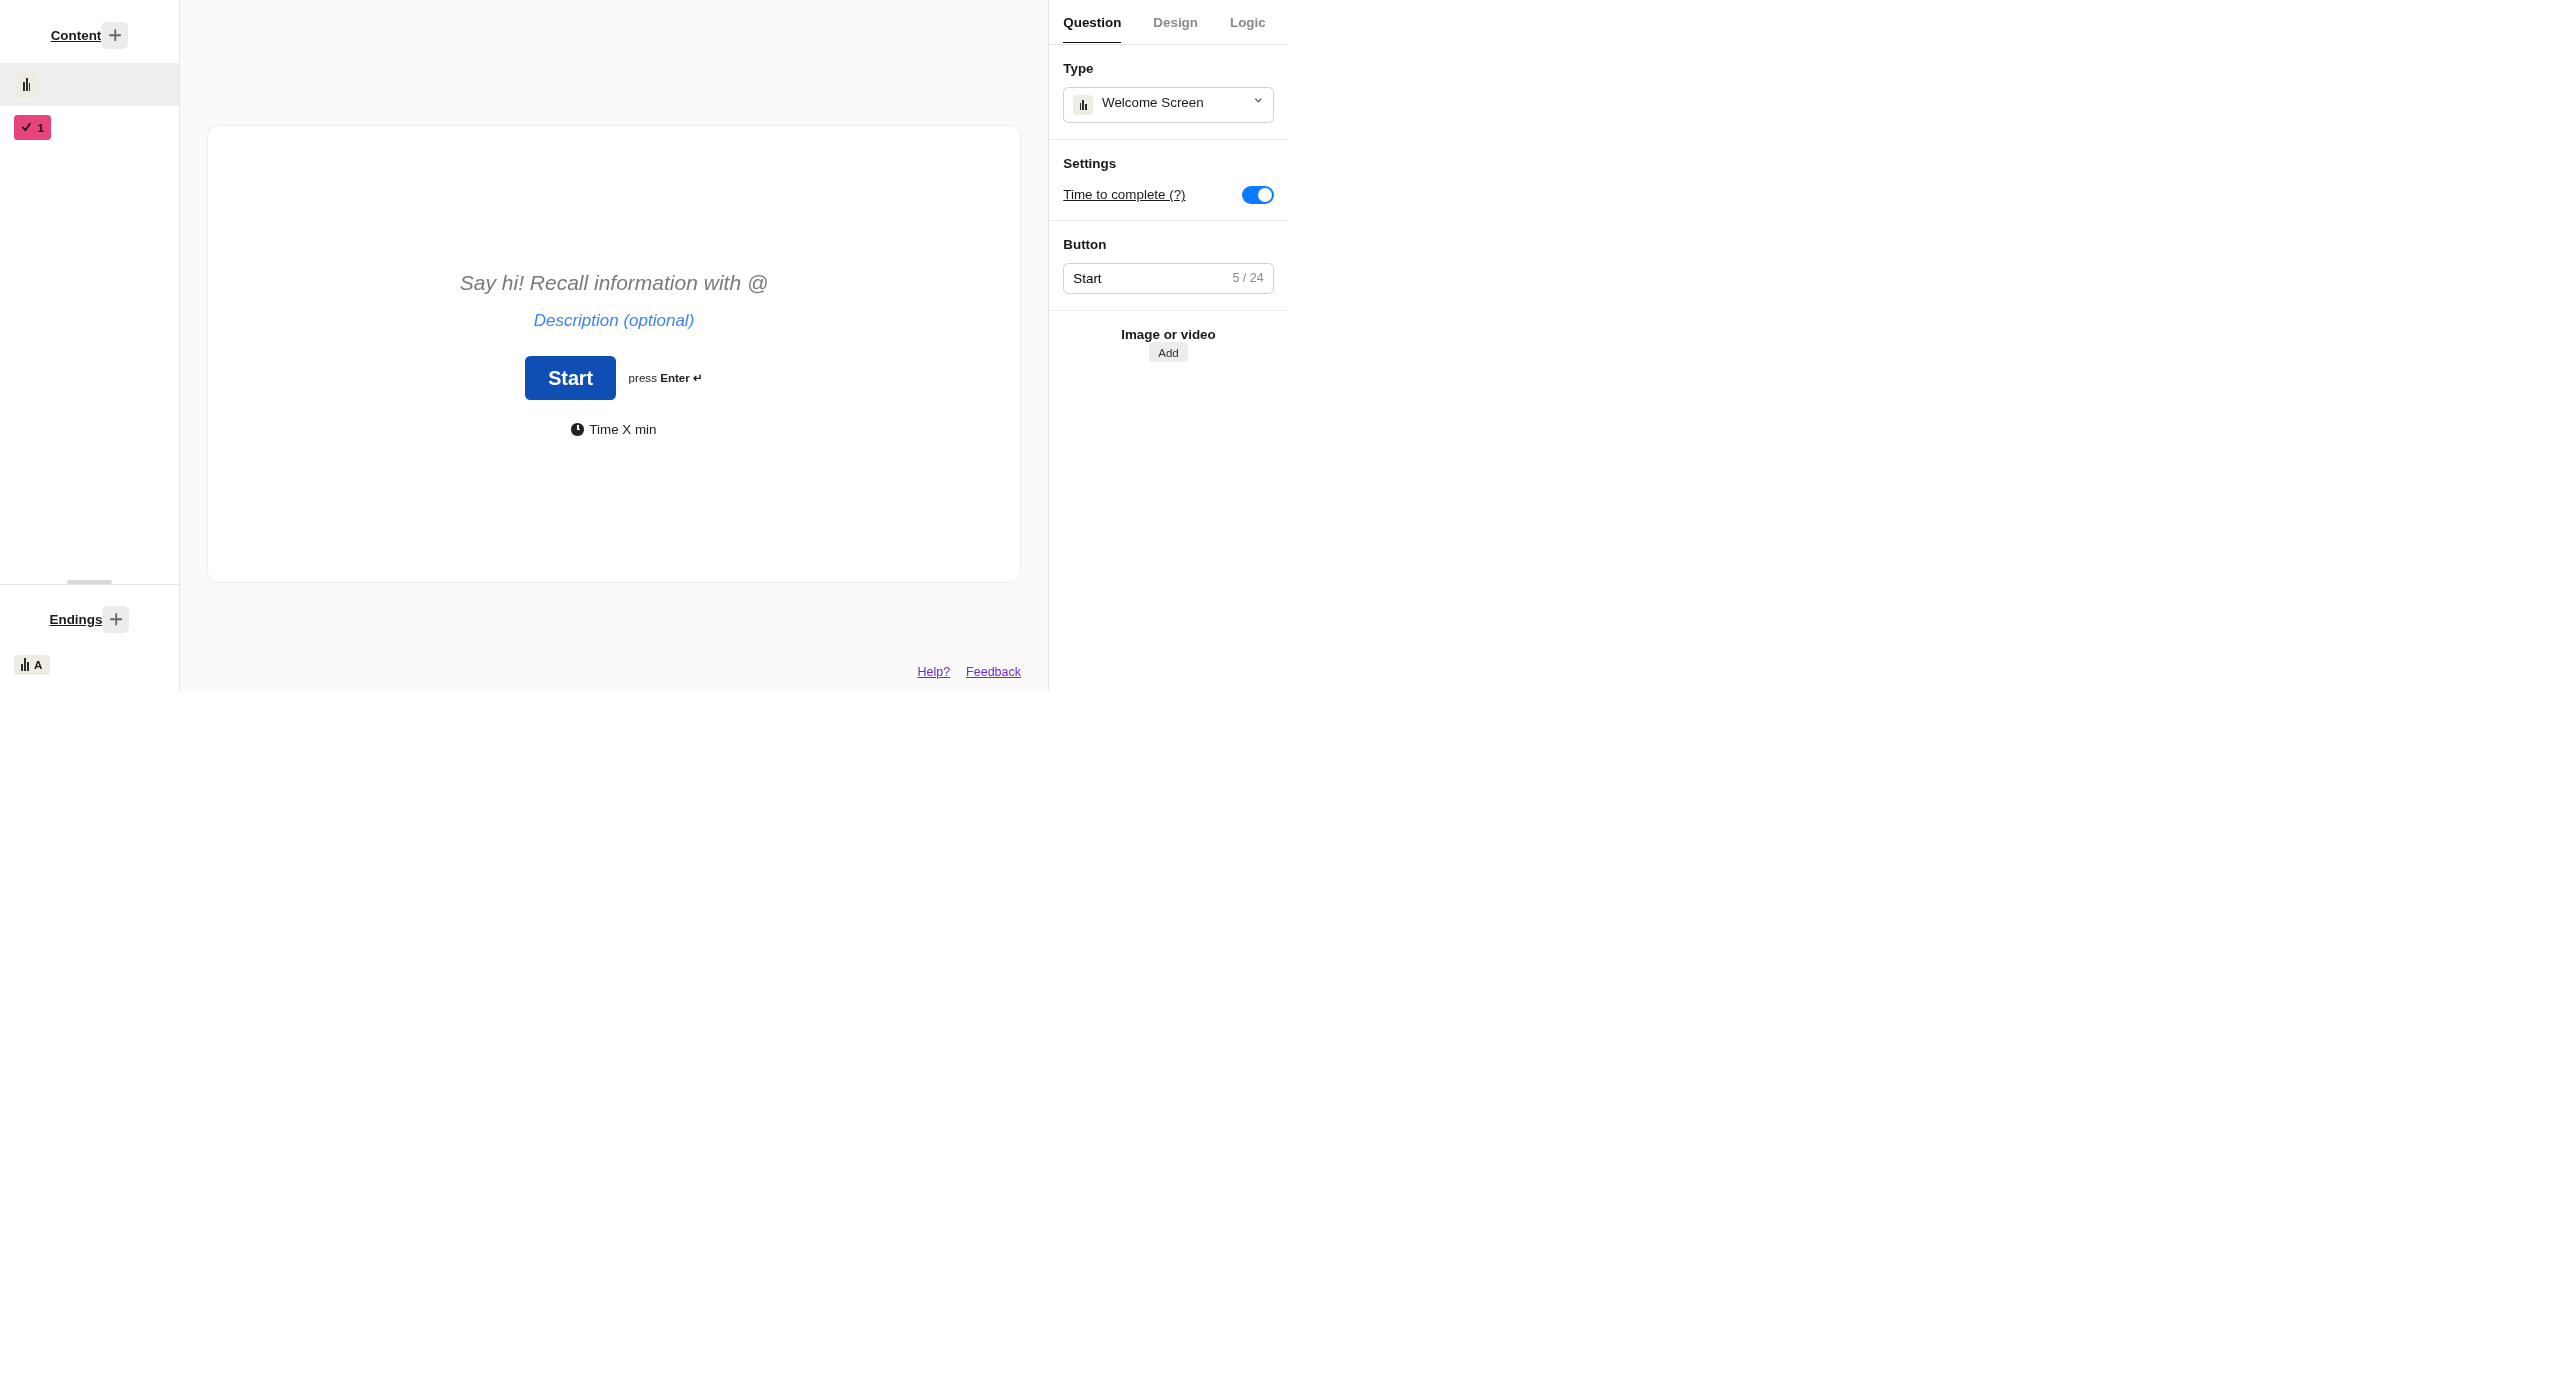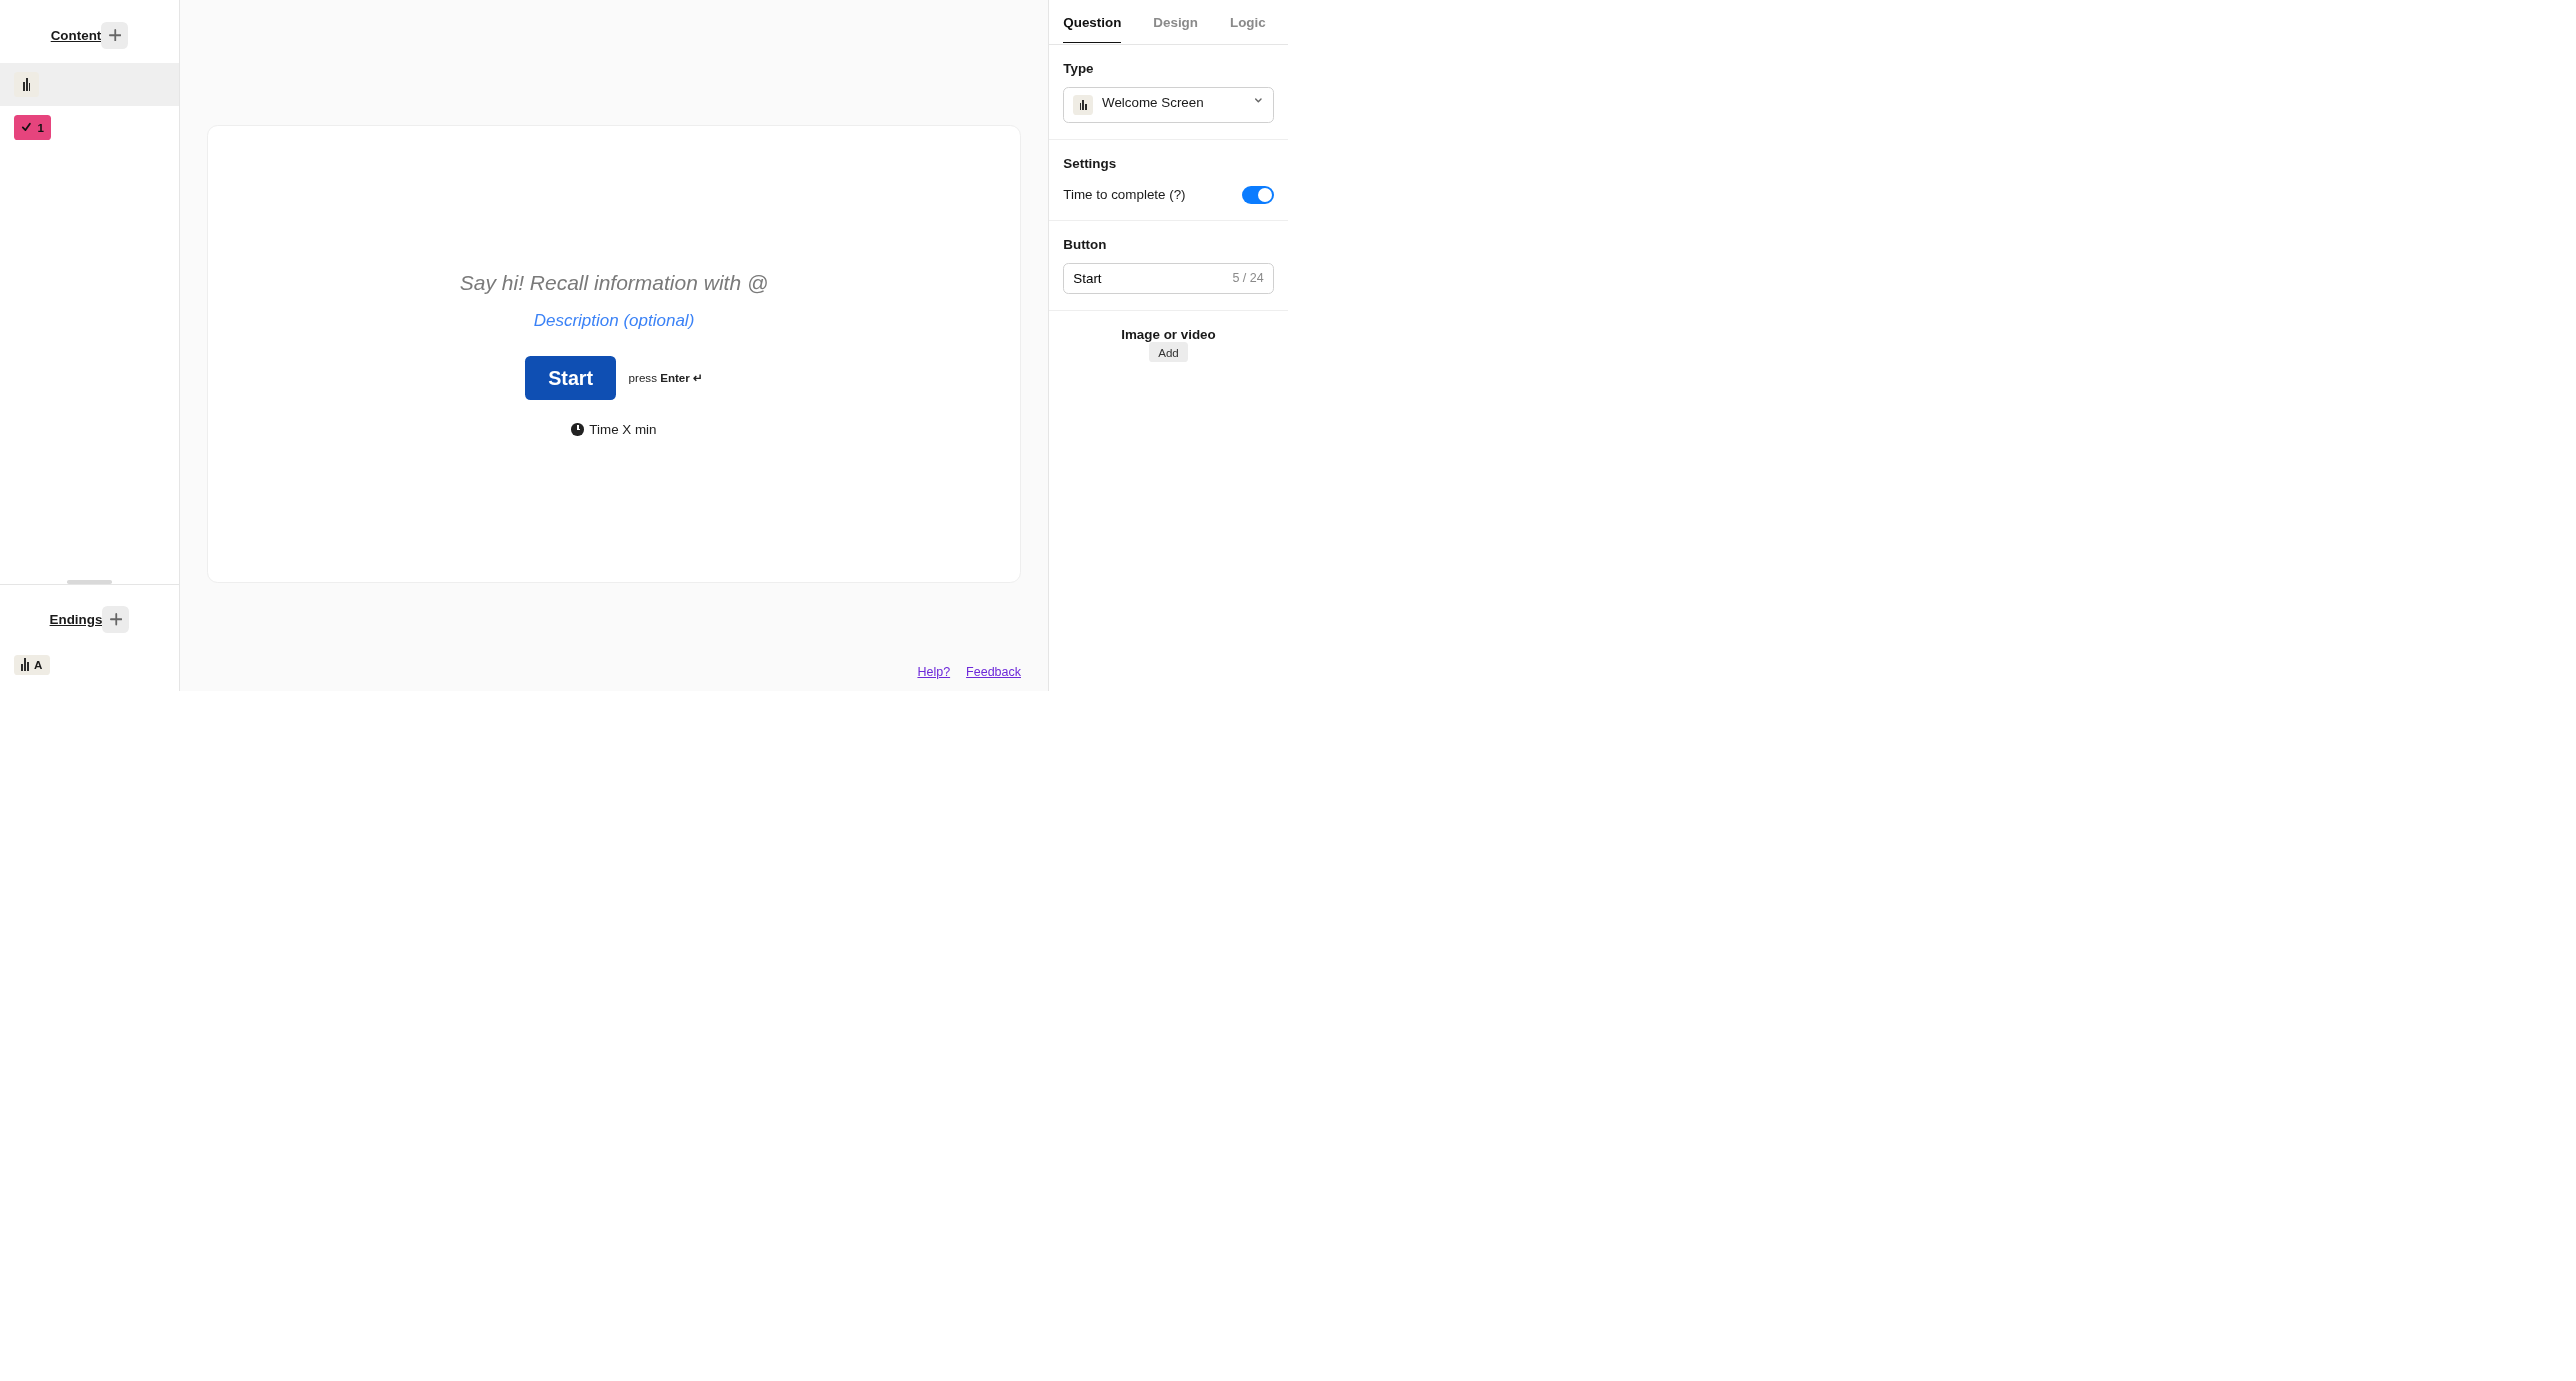--- a/index.html
+++ b/index.html
@@ -208,21 +208,21 @@
   display:flex;align-items:center;justify-content:center;
 }
 .type-select .ts-icon .tbars{display:flex;gap:0.9px;align-items:flex-end;}
 .type-select .ts-icon .tbars span{width:1.8px;background:#2b2b2b;}
 .type-select .ts-icon .tbars span:nth-child(1){height:6.3px;}
 .type-select .ts-icon .tbars span:nth-child(2){height:9.8px;}
 .type-select .ts-icon .tbars span:nth-child(3){height:5.4px;}
 .type-select .ts-text{font-size:13.4px;}
 .type-select .ts-caret{margin-left:auto;color:#666;}
 
-.setting-row{display:flex;align-items:center;justify-content:space-between;margin-top:15px;}
+.setting-row{display:flex;align-items:center;justify-content:space-between;margin-top:15px;text-decoration:underline;}
 .setting-text{font-size:13.4px;}
 .toggle{
   width:32px;height:18px;border-radius:9px;background:#0b7cff;position:relative;cursor:pointer;
 }
 .toggle::after{
   content:"";position:absolute;width:14.3px;height:14.3px;background:#fff;border-radius:50%;
   top:1.8px;right:1.8px;
 }
 
 .input-wrap{

